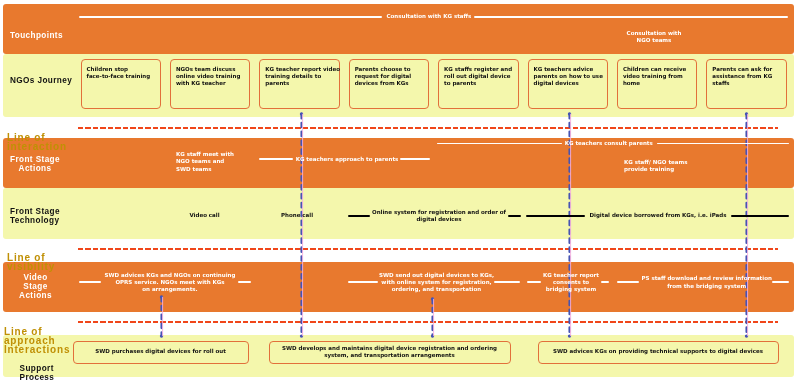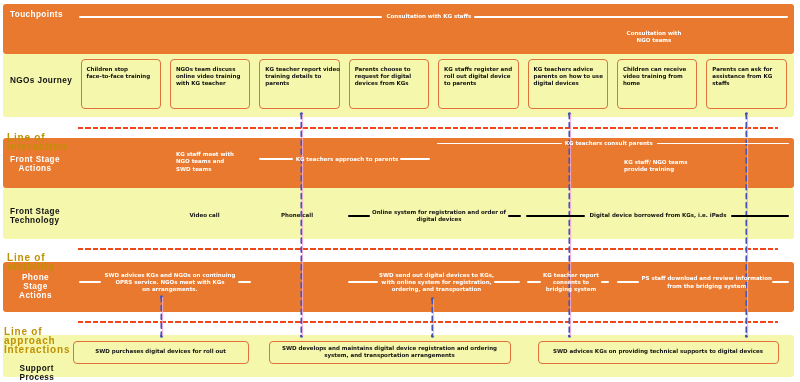--- a/index.html
+++ b/index.html
@@ -56,27 +56,27 @@
 </head>
 <body>
 
 <div id="root">
     <div class="band orange" style="top: 4px; height: 50px;"></div>
     <div class="band yellow" style="top: 54px; height: 63px;"></div>
     <div class="band orange" style="top: 138px; height: 49.7px;"></div>
     <div class="band yellow" style="top: 188.3px; height: 51.2px;"></div>
     <div class="band orange" style="top: 262.2px; height: 49.9px;"></div>
     <div class="band yellow" style="top: 335.2px; height: 41.8px;"></div>
-    <div class="rowlabel white" style="left: 10px; top: 11px;">Touchpoints</div>
+    <div class="rowlabel white" style="left: 10px; top: 32px;">Touchpoints</div>
     <div class="rowlabel black" style="left: 10px; top: 76.5px;">NGOs Journey</div>
     <div class="rowlabel white ctrl" style="left: 9.5px; top: 155.8px; width: 51px;">Front Stage
 Actions</div>
     <div class="rowlabel black" style="left: 10px; top: 208px;">Front Stage
 Technology</div>
-    <div class="rowlabel white ctrl" style="left: 10.5px; top: 274.3px; width: 50px;">Phone Stage
+    <div class="rowlabel white ctrl" style="left: 10.5px; top: 274.3px; width: 50px;">Video Stage
 Actions</div>
     <div class="rowlabel black" style="left: 19.6px; top: 365px;">Support
 Process</div>
     <div class="dashline" style="left: 78px; top: 127.3px; width: 700px;"></div>
     <div class="linelabel" style="left: 7px; top: 121.6px; width: 68px;">Line of
 interaction</div>
     <div class="dashline" style="left: 78px; top: 247.8px; width: 700px;"></div>
     <div class="linelabel" style="left: 7px; top: 241.6px; width: 68px;">Line of
 visibility</div>
     <div class="dashline" style="left: 78px; top: 321.3px; width: 700px;"></div>

